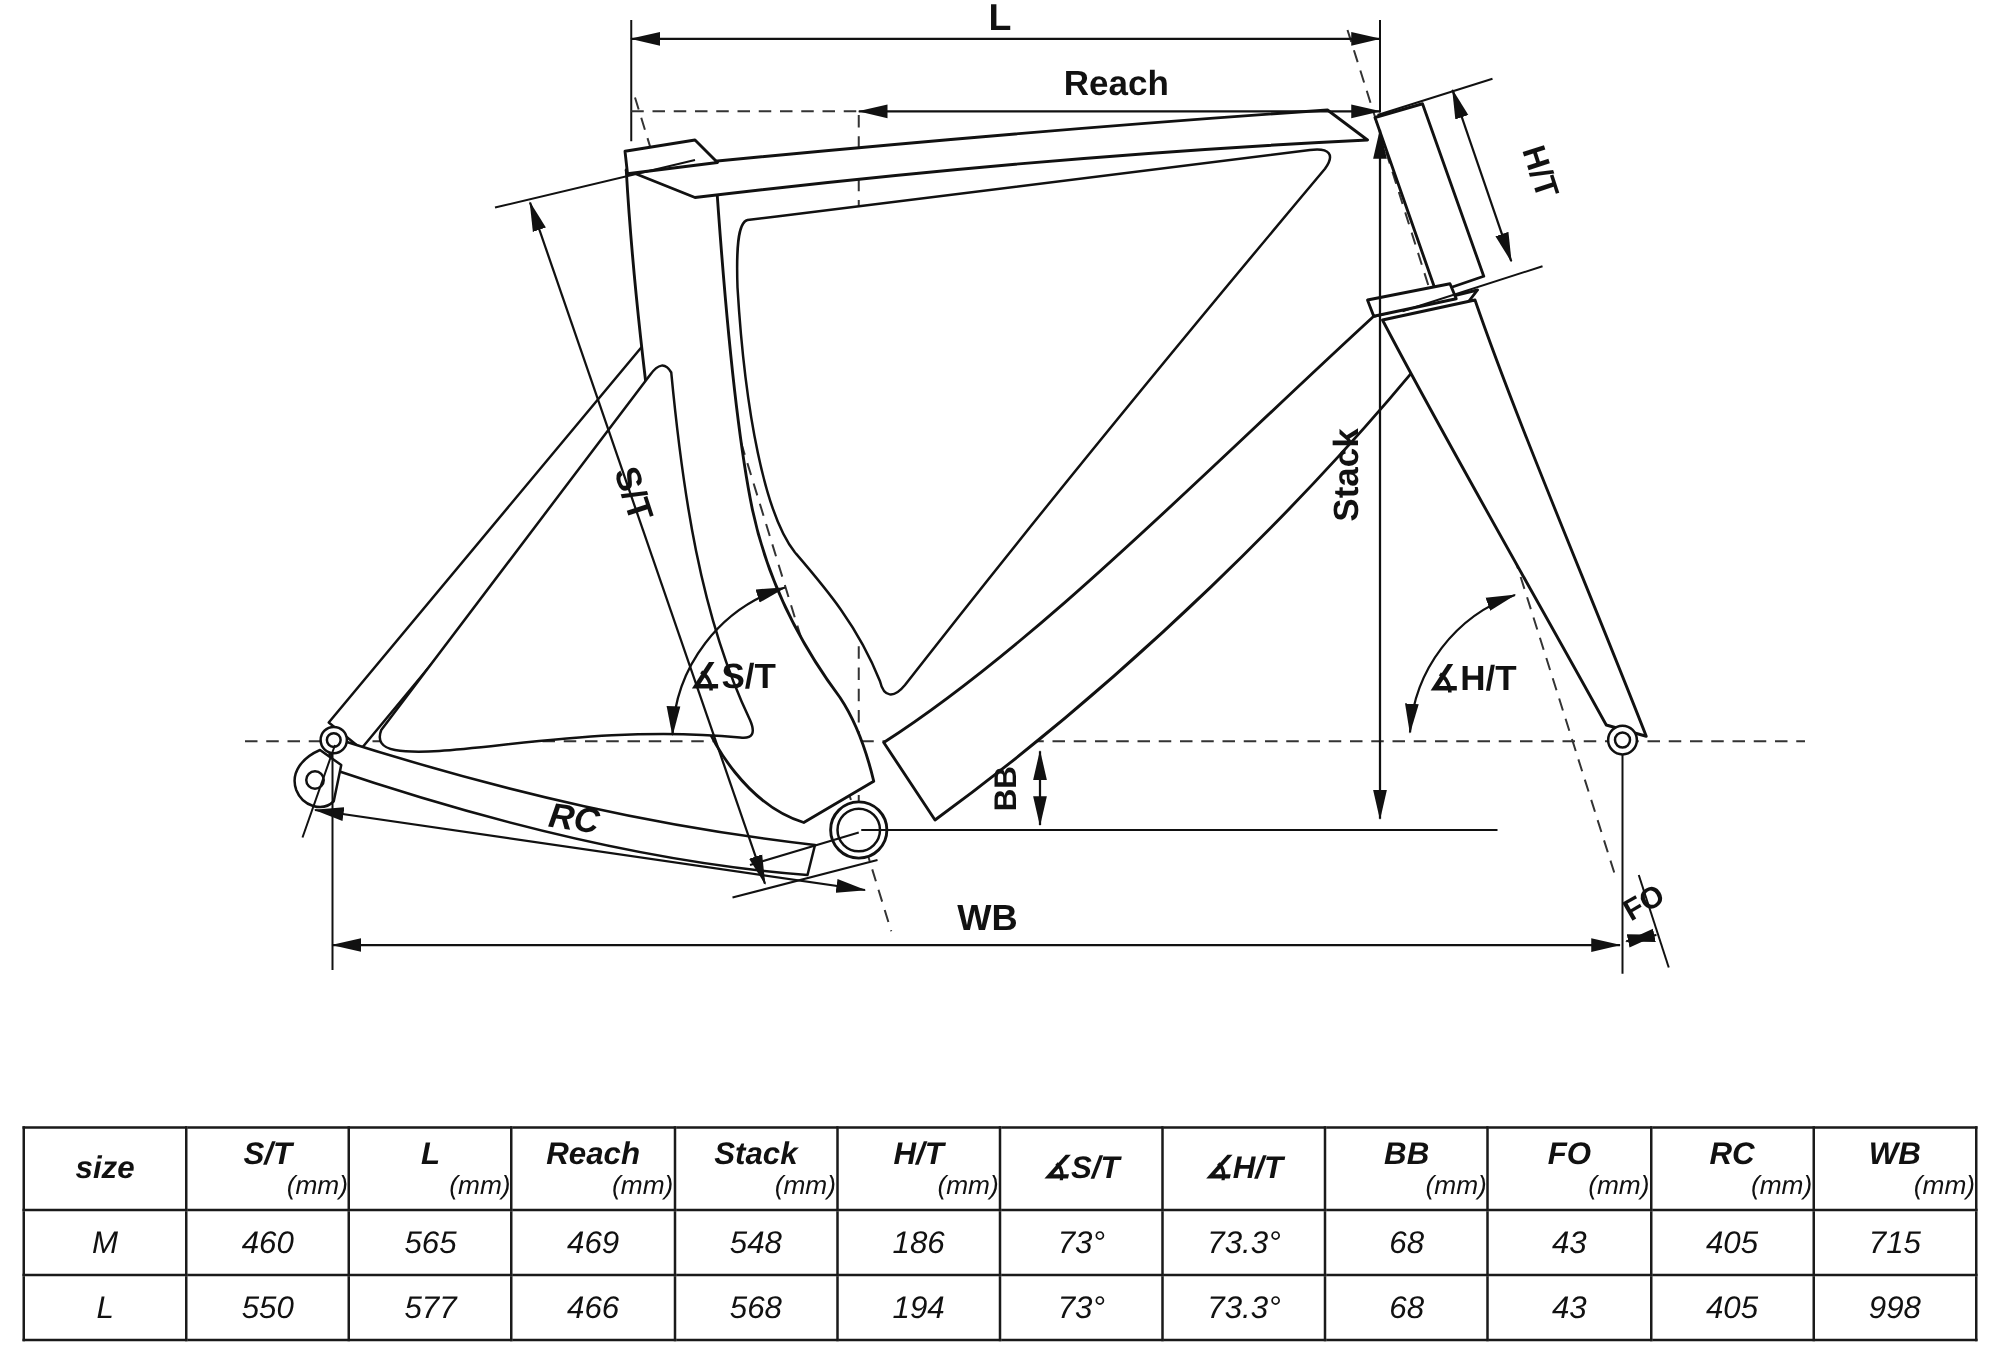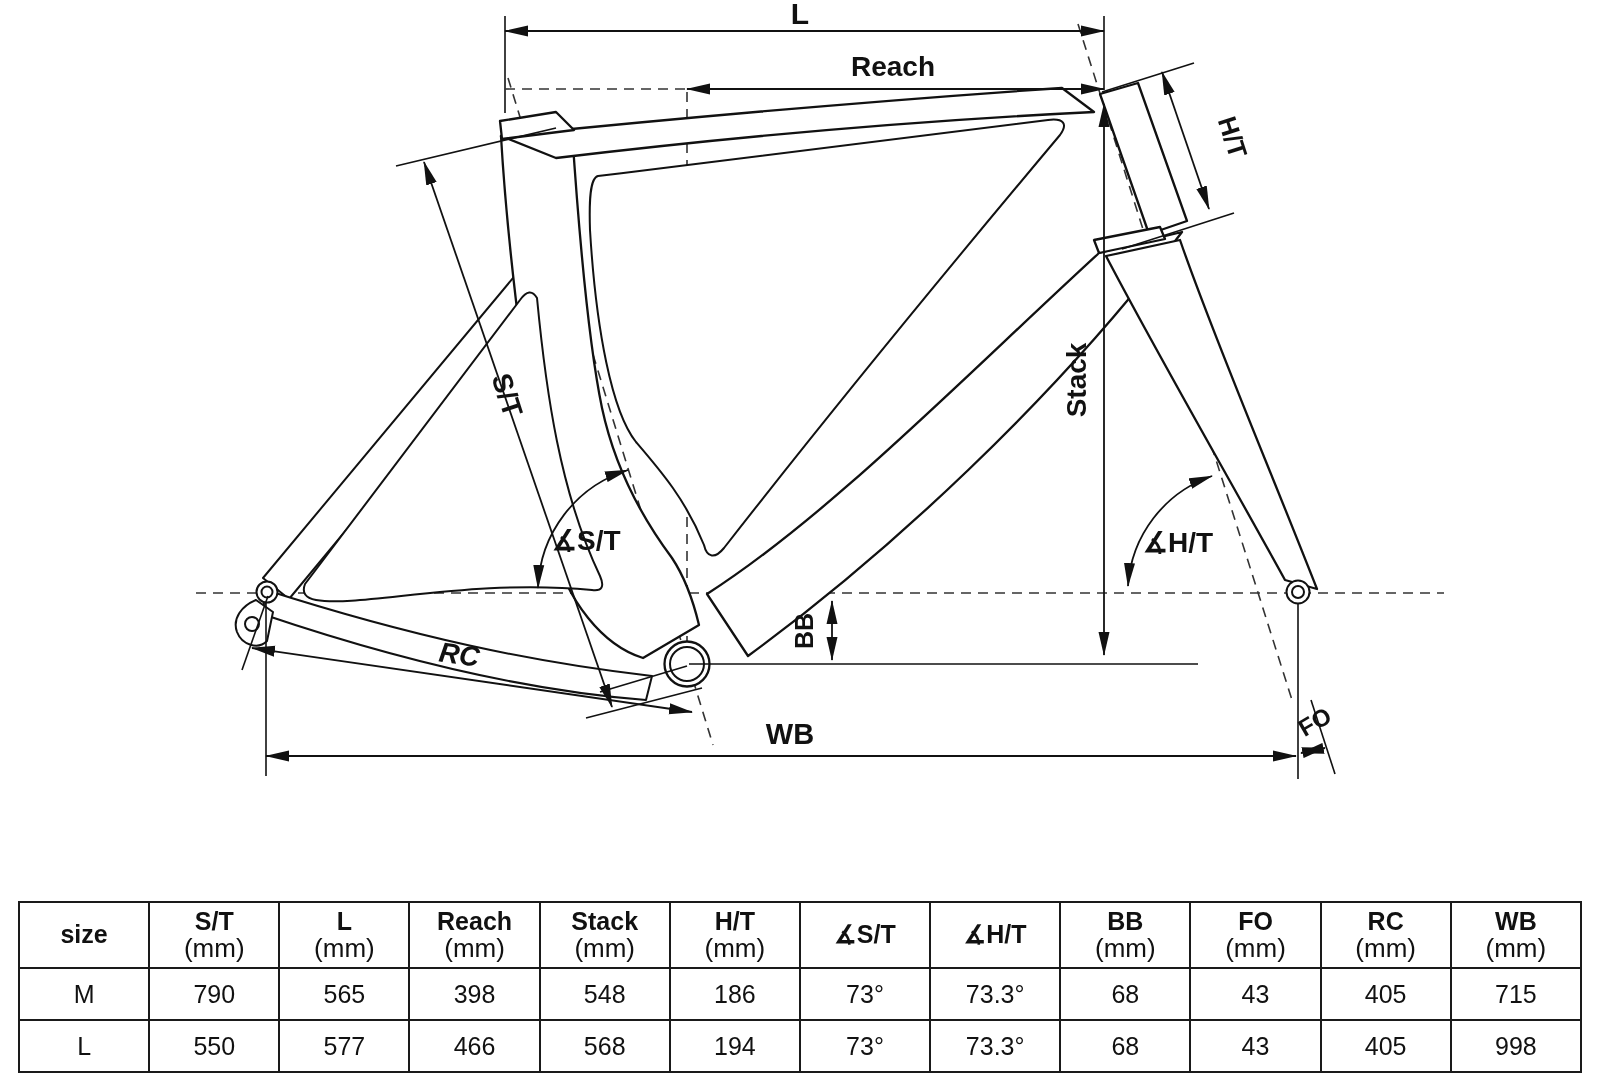--- a/index.html
+++ b/index.html
@@ -4,25 +4,25 @@
 <style>
   html,body{margin:0;padding:0;background:#ffffff;}
   body{width:1600px;height:1079px;position:relative;font-family:"Liberation Sans",sans-serif;}
   svg{display:block;}
   svg text{fill:#111;font-family:"Liberation Sans",sans-serif;font-weight:bold;}
   .frame-part{fill:#ffffff;stroke:#111;stroke-width:2.3;stroke-linejoin:round;}
   .thin{stroke-width:2;}
   .dimline{fill:none;stroke:#111;stroke-width:1.8;}
   .extline{fill:none;stroke:#111;stroke-width:1.6;}
   .dashline{fill:none;stroke:#333;stroke-width:1.6;stroke-dasharray:10 7;}
-  .geo-table{position:absolute;left:18px;top:901px;width:1564px;border-collapse:collapse;table-layout:fixed;}
+  .geo-table{position:absolute;left:18px;top:901px;width:1564px;border-collapse:collapse;table-layout:fixed;font-style:italic;}
   .geo-table td,.geo-table th{border:2.5px solid #1a1a1a;text-align:center;vertical-align:middle;background:#fff;padding:0;}
   .geo-table th{height:64px;font-weight:bold;font-size:25px;color:#111;}
   .geo-table td{height:50px;font-size:25px;color:#111;font-weight:normal;}
-  .hdr-unit{font-weight:normal;font-size:26px;line-height:1.05;}
+  .hdr-unit{font-weight:normal;font-size:21px;line-height:1.05;text-align:right;}
   .hdr-unit:empty{display:none;}
   .hdr-label{line-height:1.1;}
 </style>
 </head>
 <body>
 
 <svg width="1600" height="896" viewBox="0 0 1600 896">
   <defs>
     <marker id="arr" viewBox="0 0 24 12" refX="23" refY="6" markerWidth="24" markerHeight="12" markerUnits="userSpaceOnUse" orient="auto-start-reverse">
       <path d="M0,0.5 L24,6 L0,11.5 Z" fill="#111"></path>
@@ -151,23 +151,23 @@
         </th>
       <th>
           <div class="hdr-label">WB</div>
           <div class="hdr-unit">(mm)</div>
         </th>
     </tr>
   </thead>
   <tbody>
     <tr>
       <td>M</td>
-      <td>790</td>
+      <td>460</td>
       <td>565</td>
-      <td>398</td>
+      <td>469</td>
       <td>548</td>
       <td>186</td>
       <td>73°</td>
       <td>73.3°</td>
       <td>68</td>
       <td>43</td>
       <td>405</td>
       <td>715</td>
     </tr>
     <tr>

